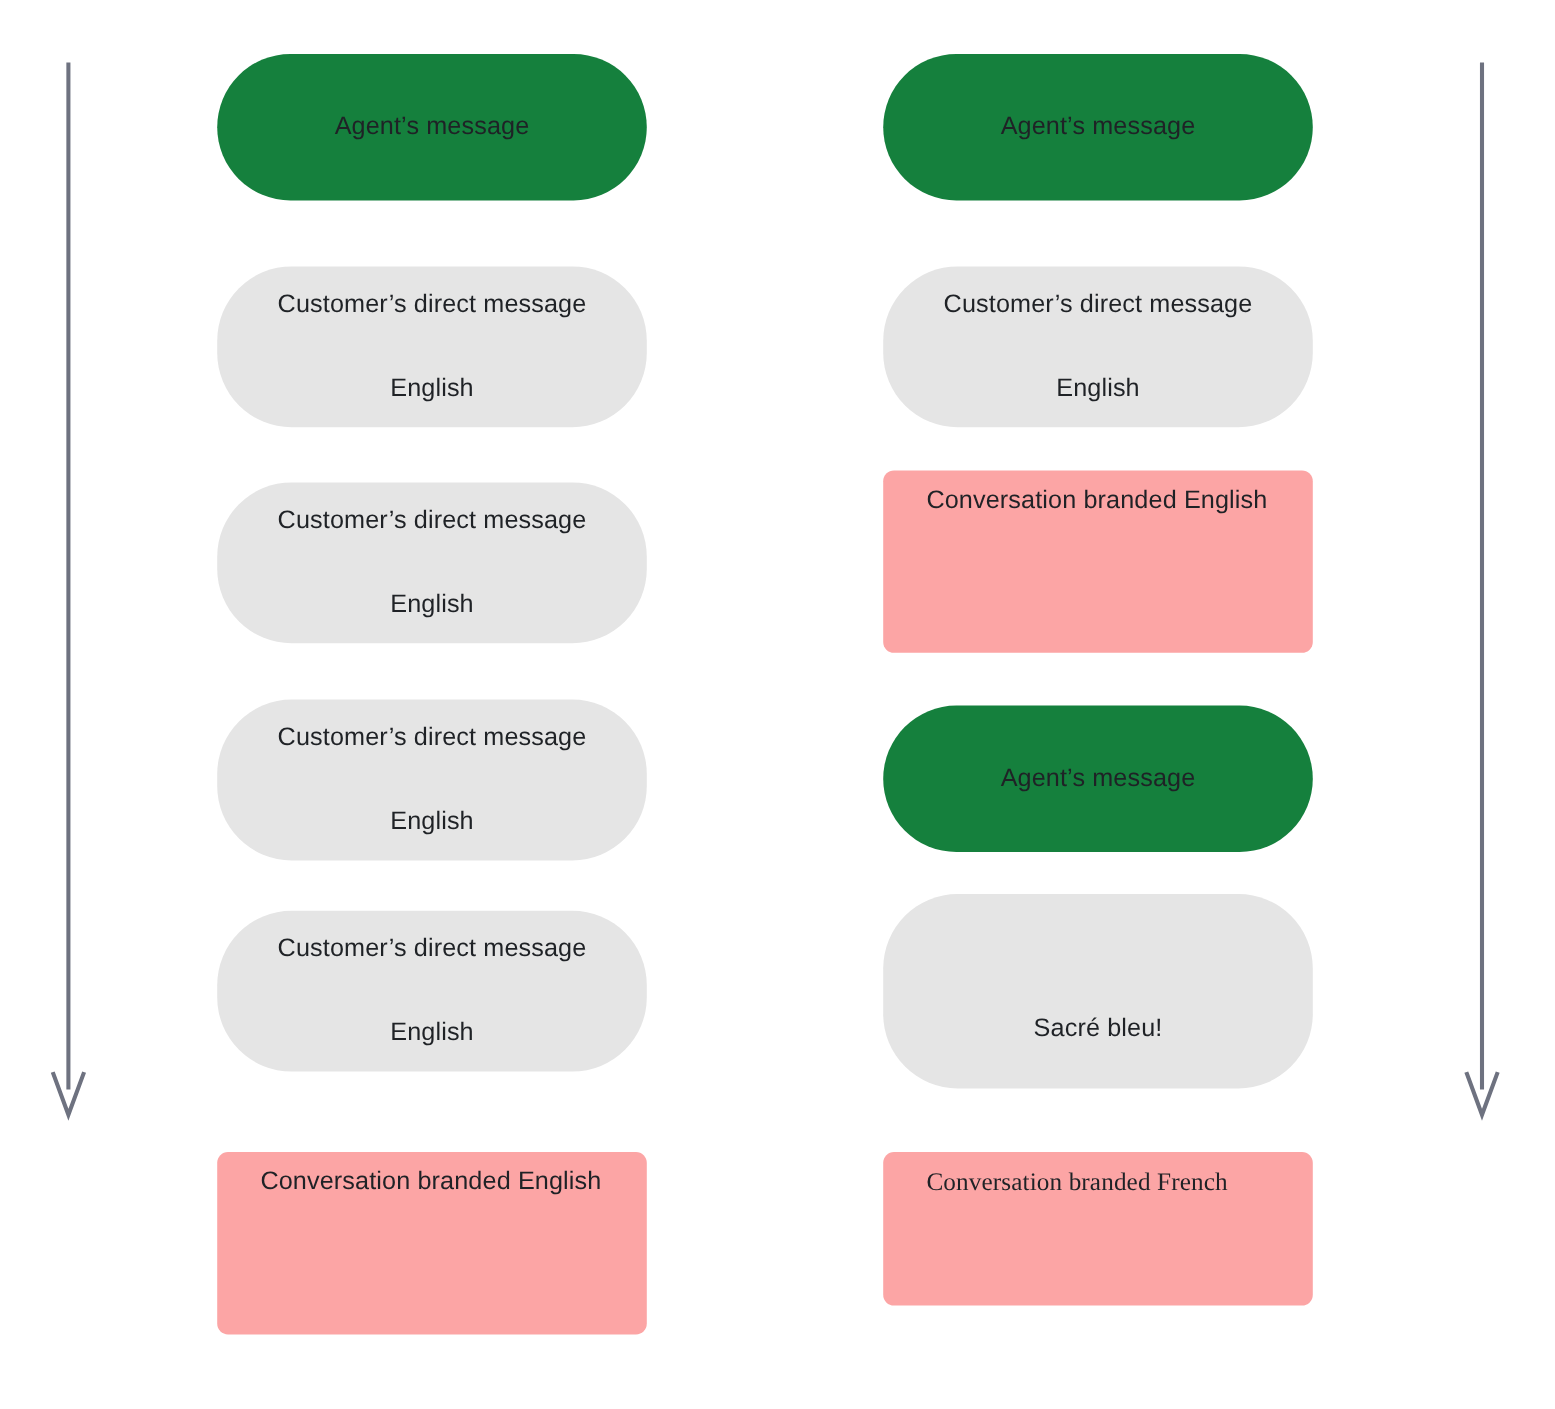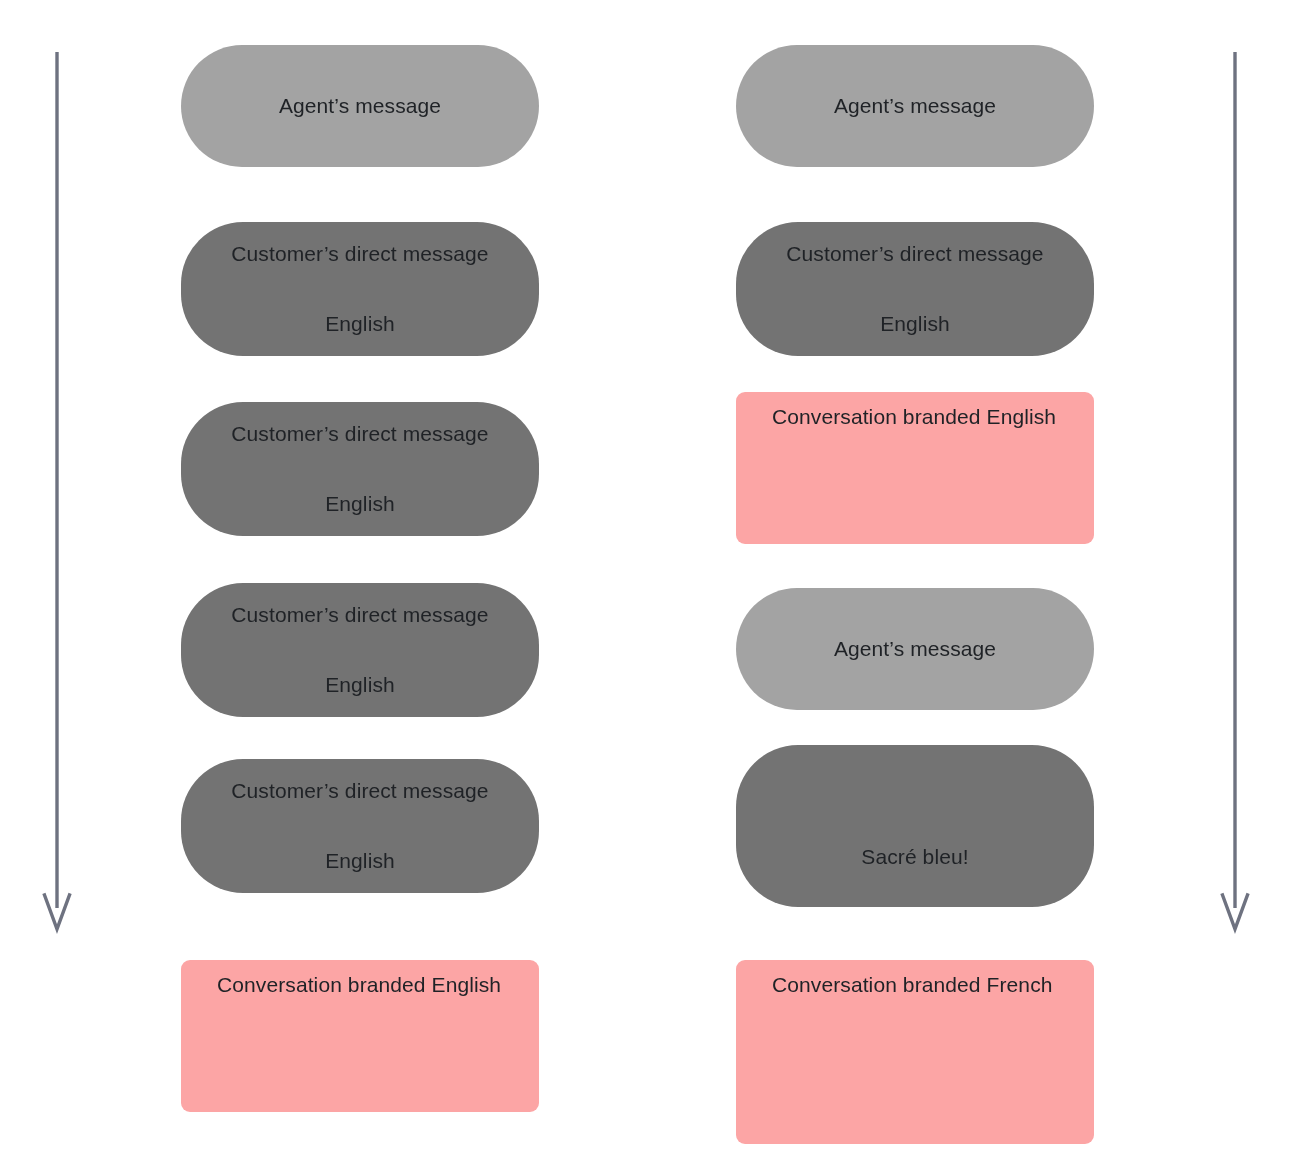--- a/index.html
+++ b/index.html
@@ -44,22 +44,22 @@
     font-size: 21px;
     line-height: 30px;
     letter-spacing: 0.1px;
     text-align: center;
     padding: 10px 18px;
   }
 
   .bubble.pill {
     border-radius: 62px;
   }
-  .bubble.agent    { background: #a3a3a3; }
-  .bubble.customer { background: #737373; gap: 40px; }
+  .bubble.agent    { background: #15803d; }
+  .bubble.customer { background: #e5e5e5; gap: 40px; }
 
   .bubble.branded {
     background: #fca5a5;
     border-radius: 9px;
     align-items: flex-start;
     justify-content: flex-start;
     text-align: left;
     padding: 10px 36px;
   }
 
@@ -115,18 +115,18 @@
       <div class="bubble branded" style="left: 736px; top: 392px; width: 358px; height: 152px;">
         <span class="line">Conversation branded English</span>
       </div>
       <div class="bubble pill agent" style="left: 736px; top: 588px; width: 358px; height: 122px;">
         <span class="line">Agent’s message</span>
       </div>
       <div class="bubble pill customer" style="left: 736px; top: 745px; width: 358px; height: 162px;">
         <span class="line spacer"></span>
         <span class="line strong">Sacré bleu!</span>
       </div>
-      <div class="bubble branded" style="left: 736px; top: 960px; width: 358px; height: 184px;">
+      <div class="bubble branded" style="left: 736px; top: 960px; width: 358px; height: 128px; font-family: Liberation Serif, serif;">
         <span class="line">Conversation branded French</span>
       </div>
     </div>
 
 </div>
 
 </body></html>

